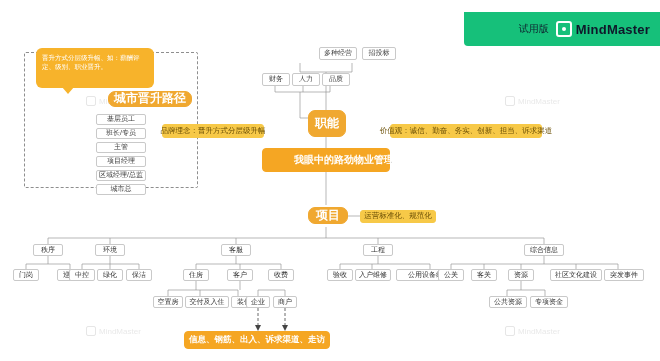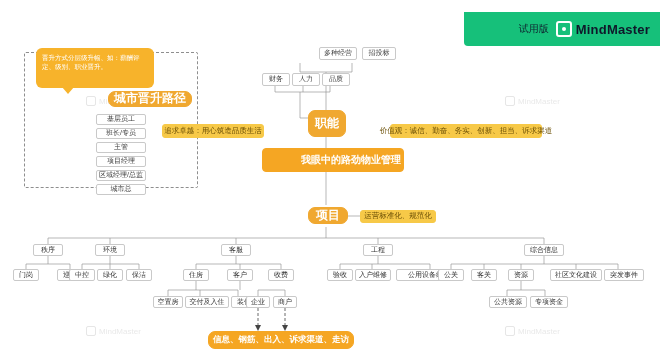--- a/index.html
+++ b/index.html
@@ -248,27 +248,27 @@
   </div>
   <div class="node n-plain" style="left:322px;top:73px;width:28px;height:13px;">
     <span>品质</span>
   </div>
 
   <div class="node n-orange" style="left:308px;top:110px;width:38px;height:27px;">
     <span>职能</span>
   </div>
 
   <div class="node n-yellow" style="left:162px;top:124px;width:102px;height:14px;">
-    <span>追求卓越：用心筑造品质生活</span>
+    <span>品牌理念：晋升方式分层级升幅</span>
   </div>
   <div class="node n-yellow" style="left:390px;top:124px;width:152px;height:14px;">
     <span>价值观：诚信、勤奋、务实、创新、担当、诉求渠道</span>
   </div>
 
-  <div class="node n-orange-lg" style="left:262px;top:148px;width:142px;height:24px;padding-left:36px;">
+  <div class="node n-orange-lg" style="left:262px;top:148px;width:128px;height:24px;padding-left:36px;">
     <span>我眼中的路劲物业管理</span>
   </div>
 
   <div class="node n-orange" style="left:308px;top:207px;width:40px;height:17px;">
     <span>项目</span>
   </div>
   <div class="node n-yellow" style="left:360px;top:210px;width:76px;height:13px;">
     <span>运营标准化、规范化</span>
   </div>
 
@@ -357,17 +357,17 @@
     <span>突发事件</span>
   </div>
 
   <div class="node n-branch" style="left:489px;top:296px;width:38px;height:12px;">
     <span>公共资源</span>
   </div>
   <div class="node n-branch" style="left:530px;top:296px;width:38px;height:12px;">
     <span>专项资金</span>
   </div>
 
-  <div class="node n-orange-lg" style="left:208px;top:331px;width:146px;height:18px;font-size:8.5px;border-radius:7px;">
+  <div class="node n-orange-lg" style="left:184px;top:331px;width:146px;height:18px;font-size:8.5px;">
     <span>信息、钢筋、出入、诉求渠道、走访</span>
   </div>
 
 </div>
 
 </body></html>

